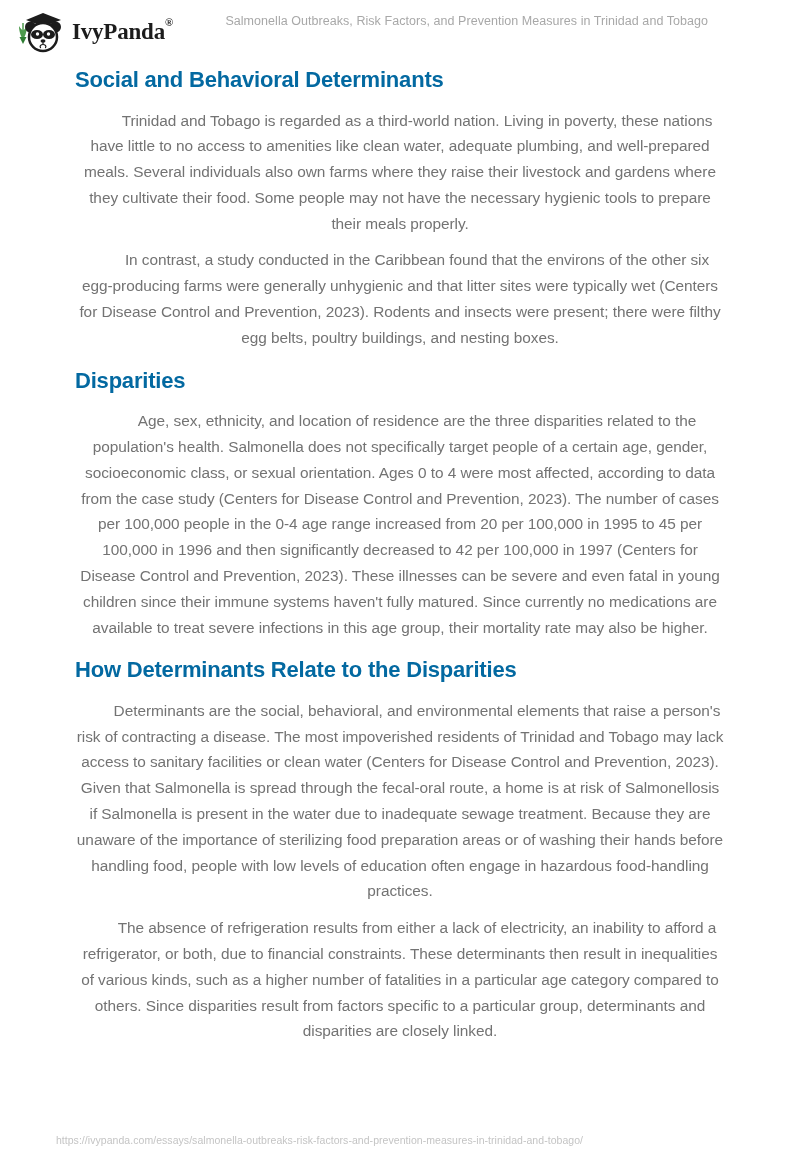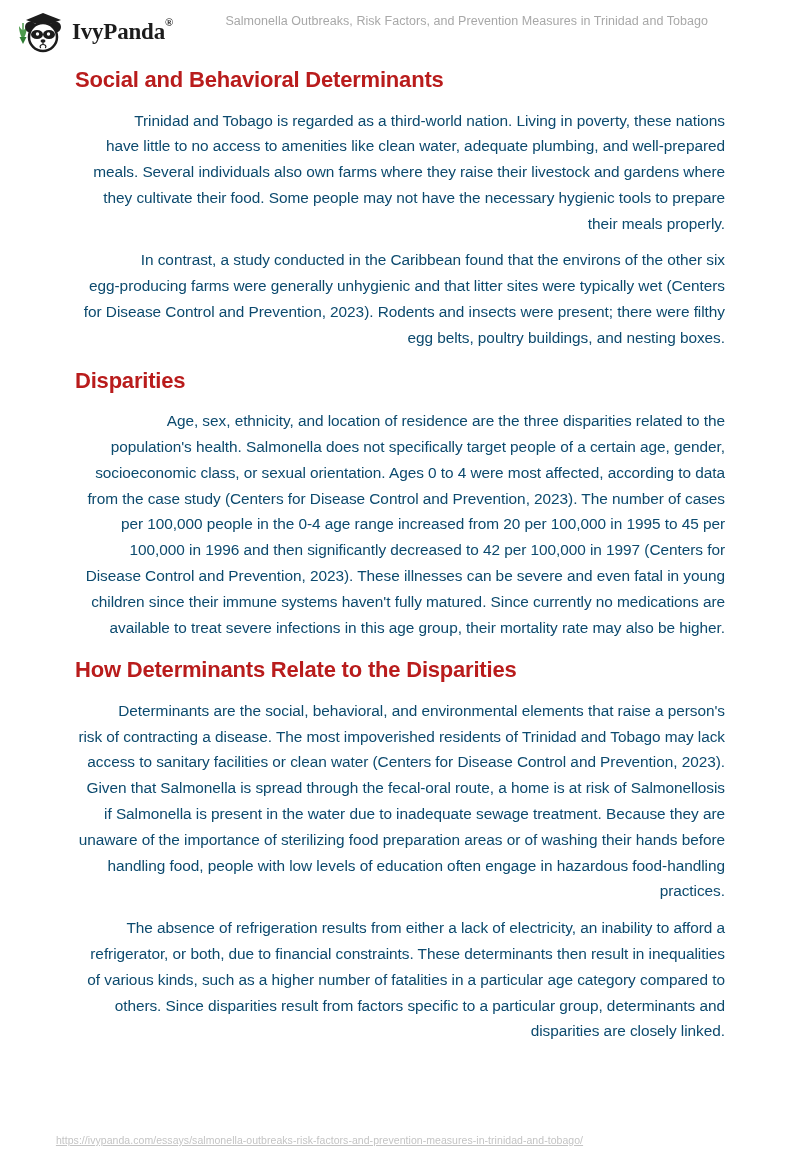--- a/index.html
+++ b/index.html
@@ -74,53 +74,52 @@
   .content {
     position: absolute;
     left: 75px;
     top: 66px;
     width: 650px;
   }
   h2.section-heading {
     font-family: "Liberation Sans", sans-serif;
     font-size: 22px;
     font-weight: bold;
-    color: #b91c1c;
+    color: #0369a1;
     margin: 0 0 14px 0;
     line-height: 1.25;
     letter-spacing: -0.2px;
   }
   h2.section-heading.spaced {
     margin-top: 16px;
   }
   p.body-text {
     font-size: 15.4px;
     line-height: 25.8px;
-    color: #0c4a6e;
+    color: #737373;
     margin: 0 0 11px 0;
     text-indent: 34px;
-    text-align: right;
+    text-align: center;
     letter-spacing: -0.05px;
   }
   p.body-text:last-child {
     margin-bottom: 2px;
   }
 
   
   .page-footer {
     position: absolute;
     left: 0;
     width: 639px;
     bottom: 14px;
     text-align: center;
     font-size: 10.5px;
     color: #c4c4c4;
     font-family: "Liberation Sans", sans-serif;
     letter-spacing: 0.05px;
-    text-decoration: underline;
   }
   .page-footer a {
     color: #c4c4c4;
     text-decoration: none;
   }
 </style>
 </head>
 <body>
 
 <div class="page-header">

